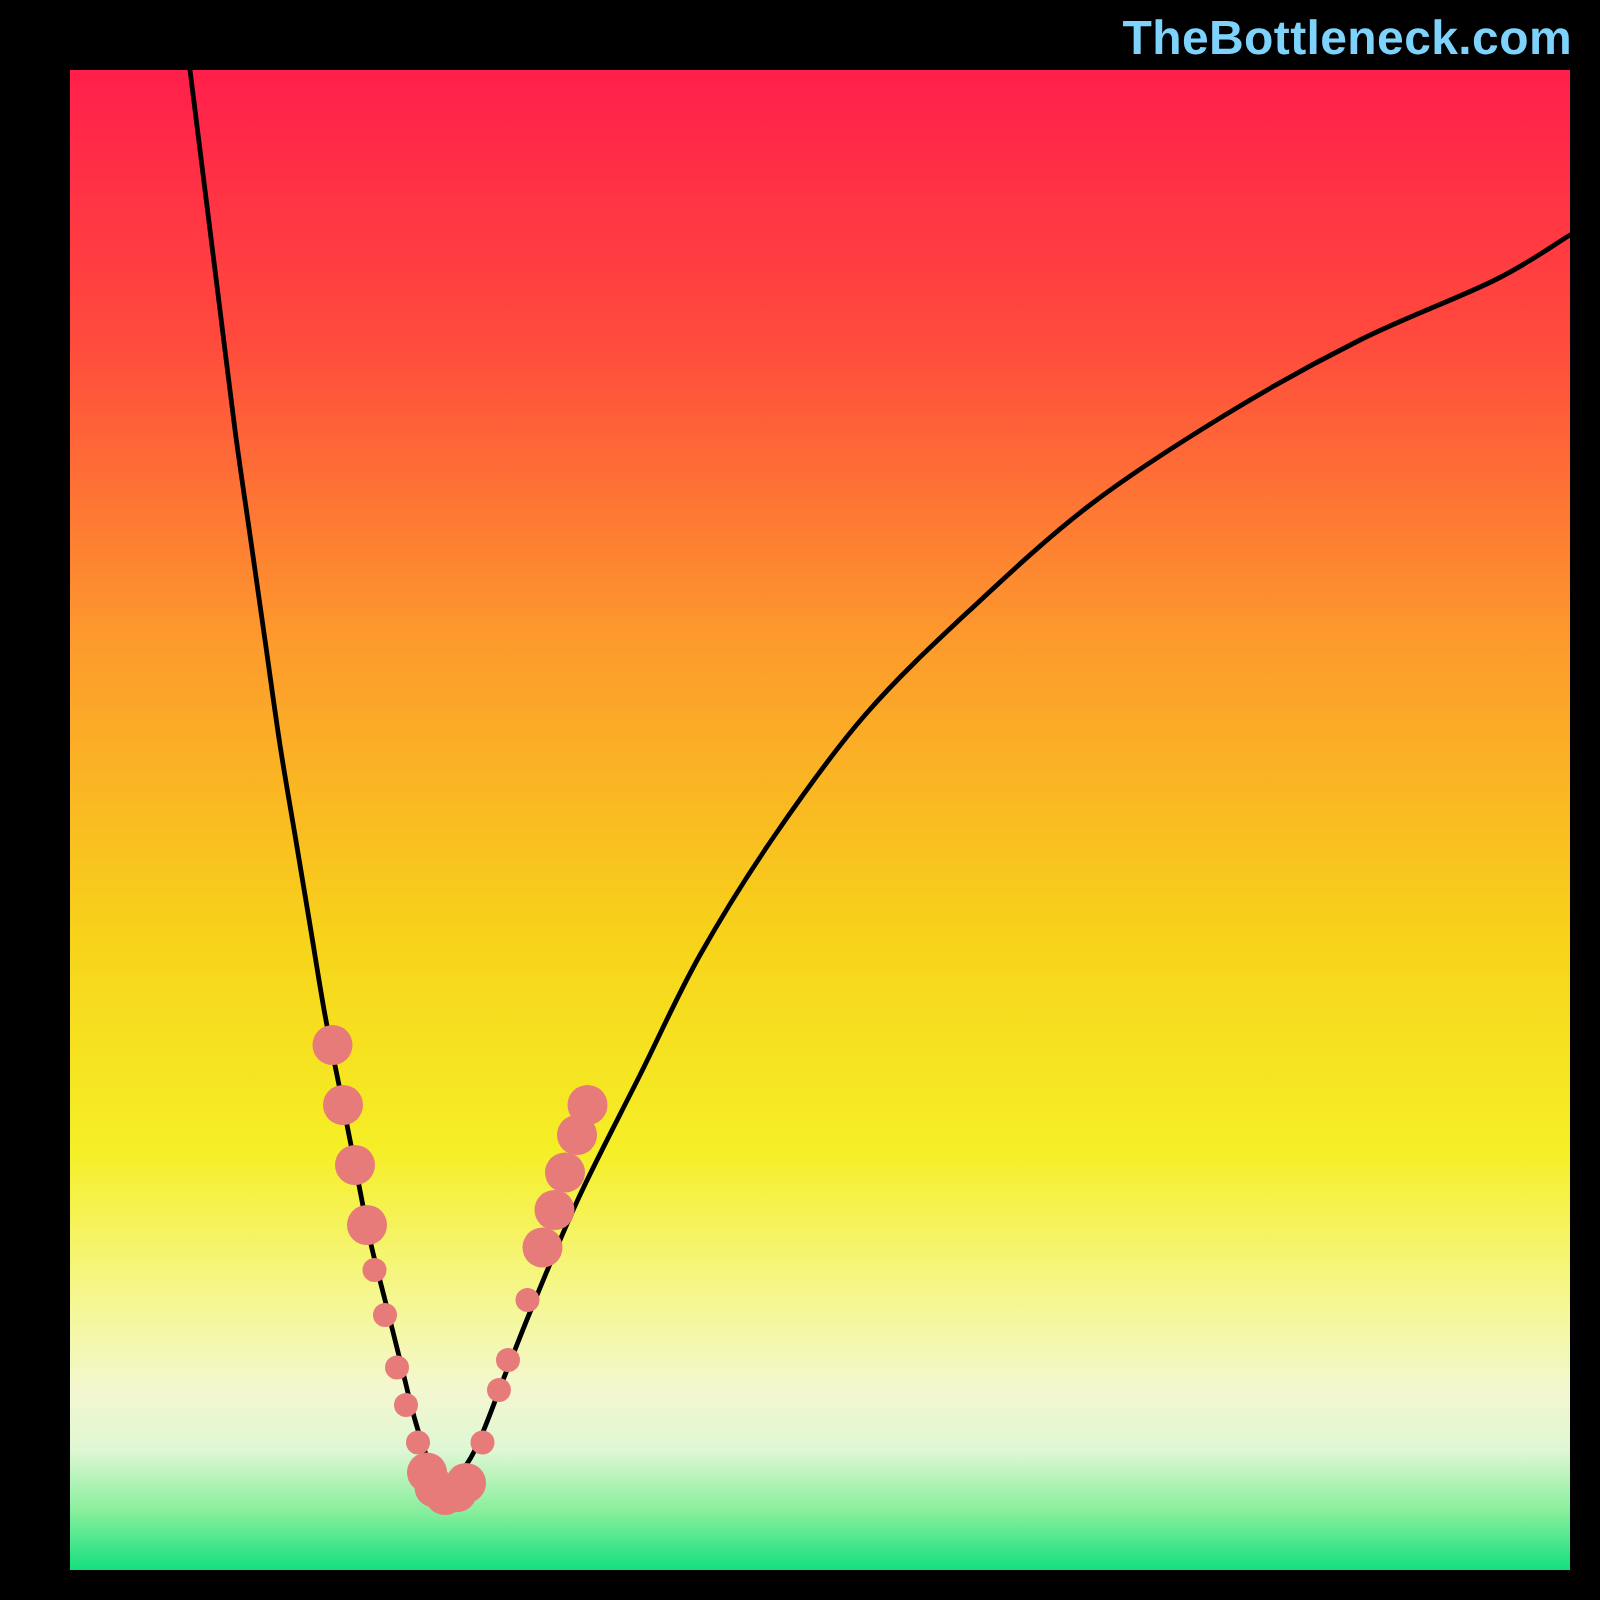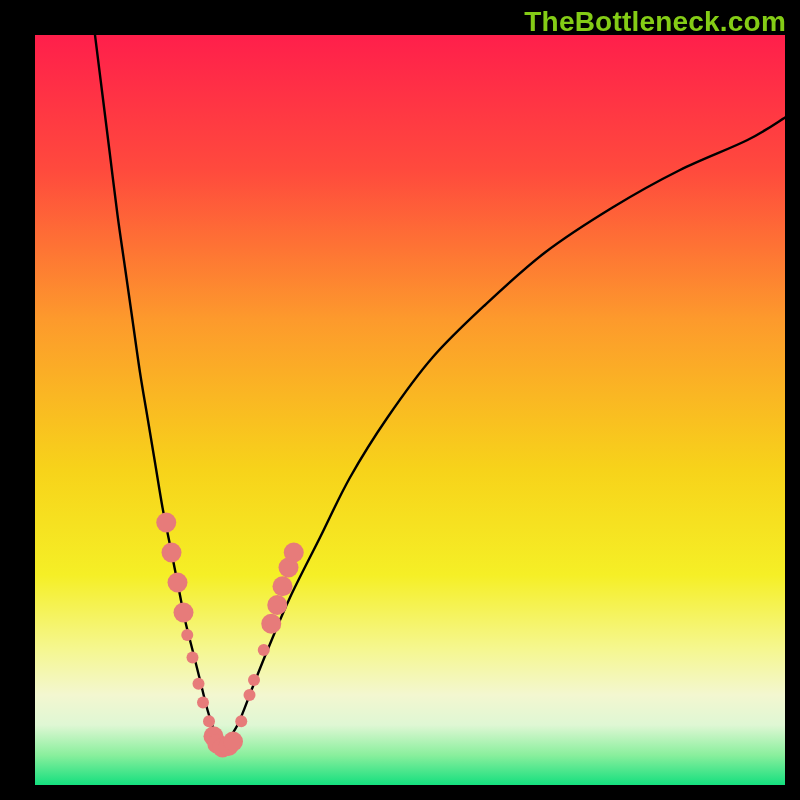--- a/index.html
+++ b/index.html
@@ -35,22 +35,22 @@
     position: absolute;
     left: 0;
     top: 0;
     width: 100%;
     height: 100%;
   }
   .watermark {
     position: absolute;
     top: 6px;
     right: 14px;
-    color: #84cc16;
-    font-size: 28px;
+    color: #7dd3fc;
+    font-size: 24px;
     font-weight: 600;
     letter-spacing: 0.2px;
   }
 </style>
 </head>
 <body>
 
 <div class="stage">
   <div class="watermark">TheBottleneck.com</div>
   <div class="plot">

